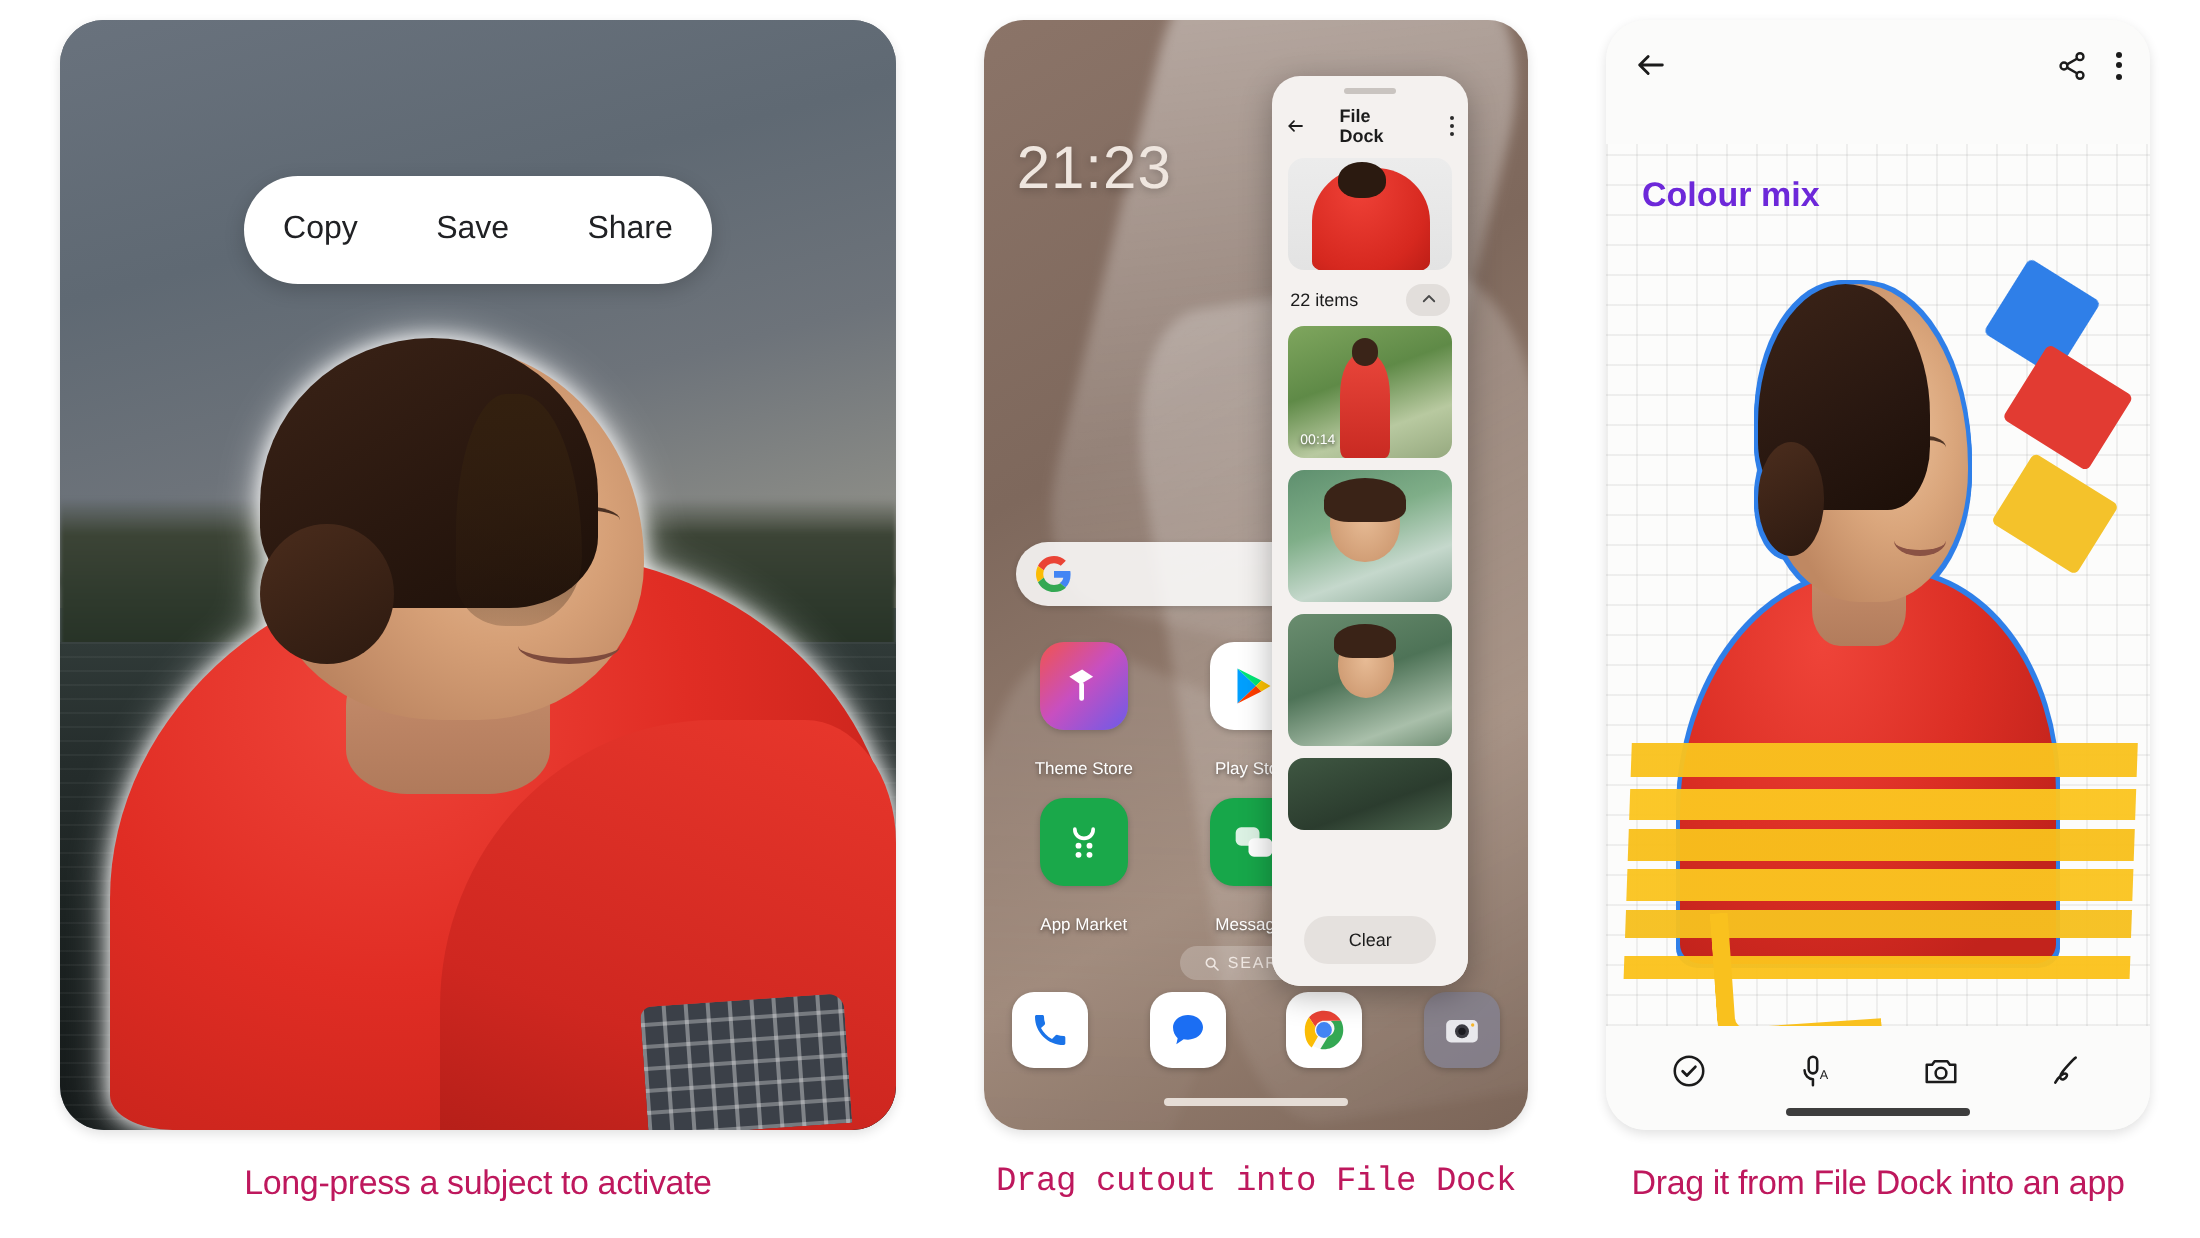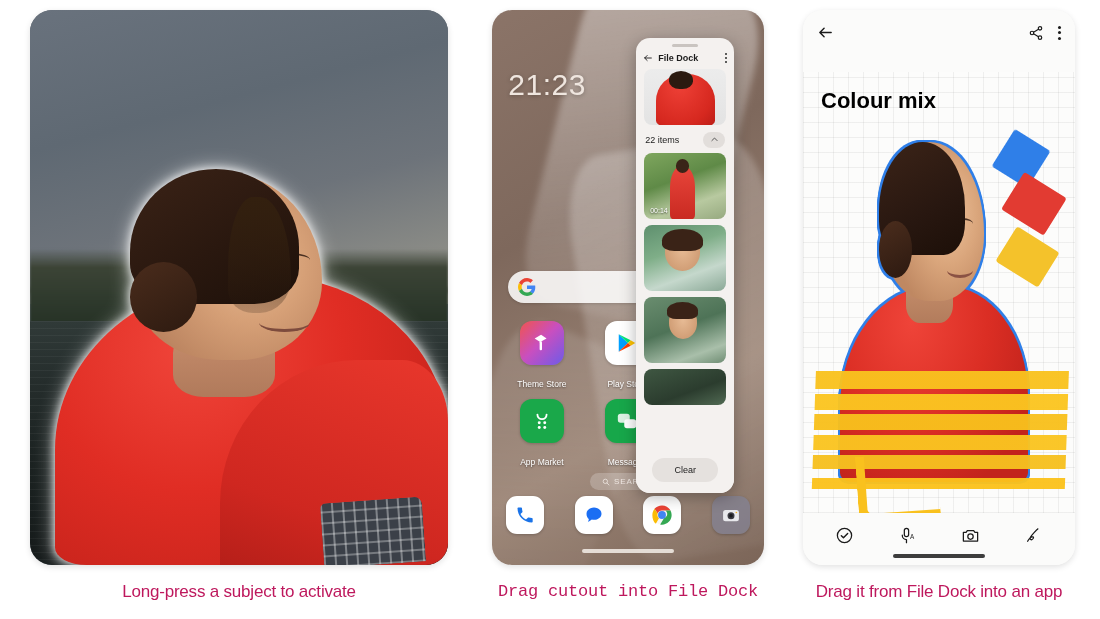--- a/index.html
+++ b/index.html
@@ -186,21 +186,21 @@
   
   .filedock {
     position:absolute; left: 53%; top: 5%;
     width: 98px; height: 82%;
     background:#f4f1ef; border-radius: 14px;
     box-shadow: 0 4px 16px rgba(0,0,0,.3);
     overflow:hidden;
   }
   .fd-grab { width: 26px; height:3px; border-radius:2px; background:#c9c4c0; margin: 6px auto 0; }
   .fd-head {
-    display:flex; align-items:center; gap:5px;
+    display:flex; align-items:center; gap:17px;
     padding: 6px 7px 4px;
   }
   .fd-title { font-size: 9px; color:#1c1c1c; font-weight:bold; }
   .fd-dots { margin-left:auto; display:flex; flex-direction:column; gap:2px; }
   .fd-dots i { width:2px; height:2px; background:#2b2b2b; border-radius:50%; display:block; }
   .fd-hero {
     margin: 2px 8px 0; height: 56px; border-radius: 8px; overflow:hidden;
     background: linear-gradient(180deg,#ececec 0%, #e3e3e3 100%);
     position:relative;
   }
@@ -269,21 +269,21 @@
   .p3-top {
     position:absolute; left:0; top:0; right:0; height:62px;
     background:#fbfbfa; z-index:4;
     display:flex; flex-direction:column;
   }
   .p3-icons { display:flex; align-items:center; padding: 14px 14px 0; }
   .p3-sp { flex:1; }
   .p3-meta { padding: 10px 16px 0; font-size: 8px; color:#6e6e6e; }
   .p3-title {
     position:absolute; left: 18px; top: 78px; z-index:4;
-    font-size: 22px; font-weight:bold; color:#000000;
+    font-size: 17px; font-weight:bold; color:#6d28d9;
   }
   
   .scrib { position:absolute; z-index:3; }
   .sc-blue { left: 72%; top: 23%; width: 16%; height: 7.5%; transform: rotate(-58deg);
     background: repeating-linear-gradient(0deg,#2f7fe8 0 4px, #2f7fe8 4px 5px);
     border-radius: 3px; filter: blur(.3px); }
   .sc-red { left: 77%; top: 30.5%; width: 16%; height: 9%; transform: rotate(-58deg);
     background: repeating-linear-gradient(0deg,#e23b32 0 4px, #e23b32 4px 5px);
     border-radius: 3px; }
   .sc-yel { left: 75%; top: 40%; width: 15%; height: 9%; transform: rotate(-58deg);
@@ -354,20 +354,25 @@
         <div class="sub1-plaid"></div>
         <div class="sub1-neck"></div>
         <div class="sub1-head"></div>
         <div class="sub1-brow"></div>
         <div class="sub1-smile"></div>
         <div class="sub1-hair"></div>
         <div class="sub1-hairstrand"></div>
         <div class="sub1-bun"></div>
       </div>
 
+      <div class="menu1">
+        <div class="mi">Copy</div>
+        <div class="mi">Save</div>
+        <div class="mi">Share</div>
+      </div>
     </div>
     <div class="caption" style="top:572px;">Long-press a subject to activate</div>
   </div>
 
   <div class="panel" id="panel2">
     <div class="phone2">
       <div class="wp-sheet wp-s1"></div>
       <div class="wp-sheet wp-s2"></div>
       <div class="wp-sheet wp-s3"></div>
 

